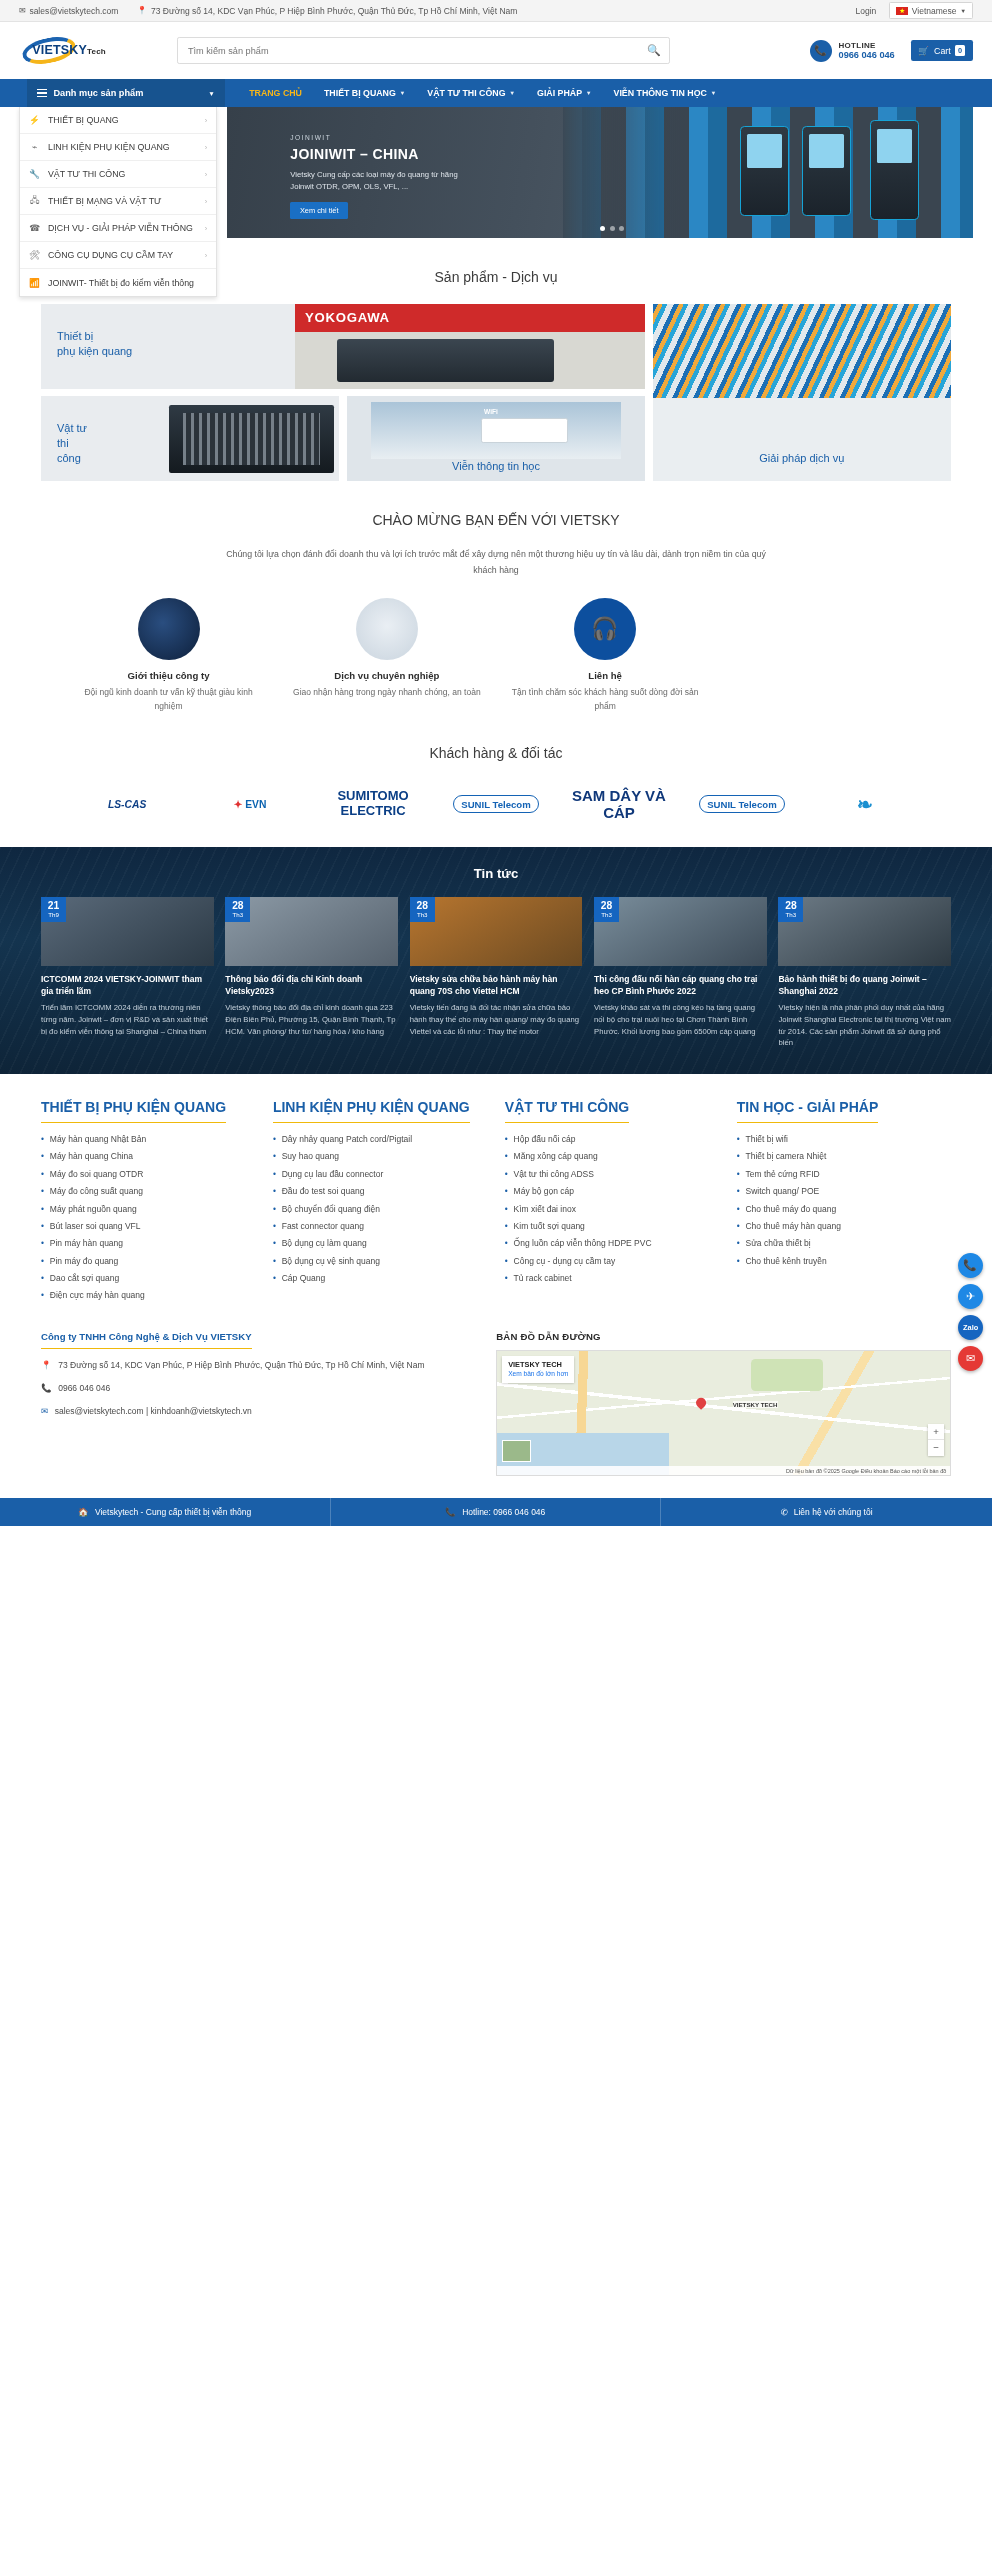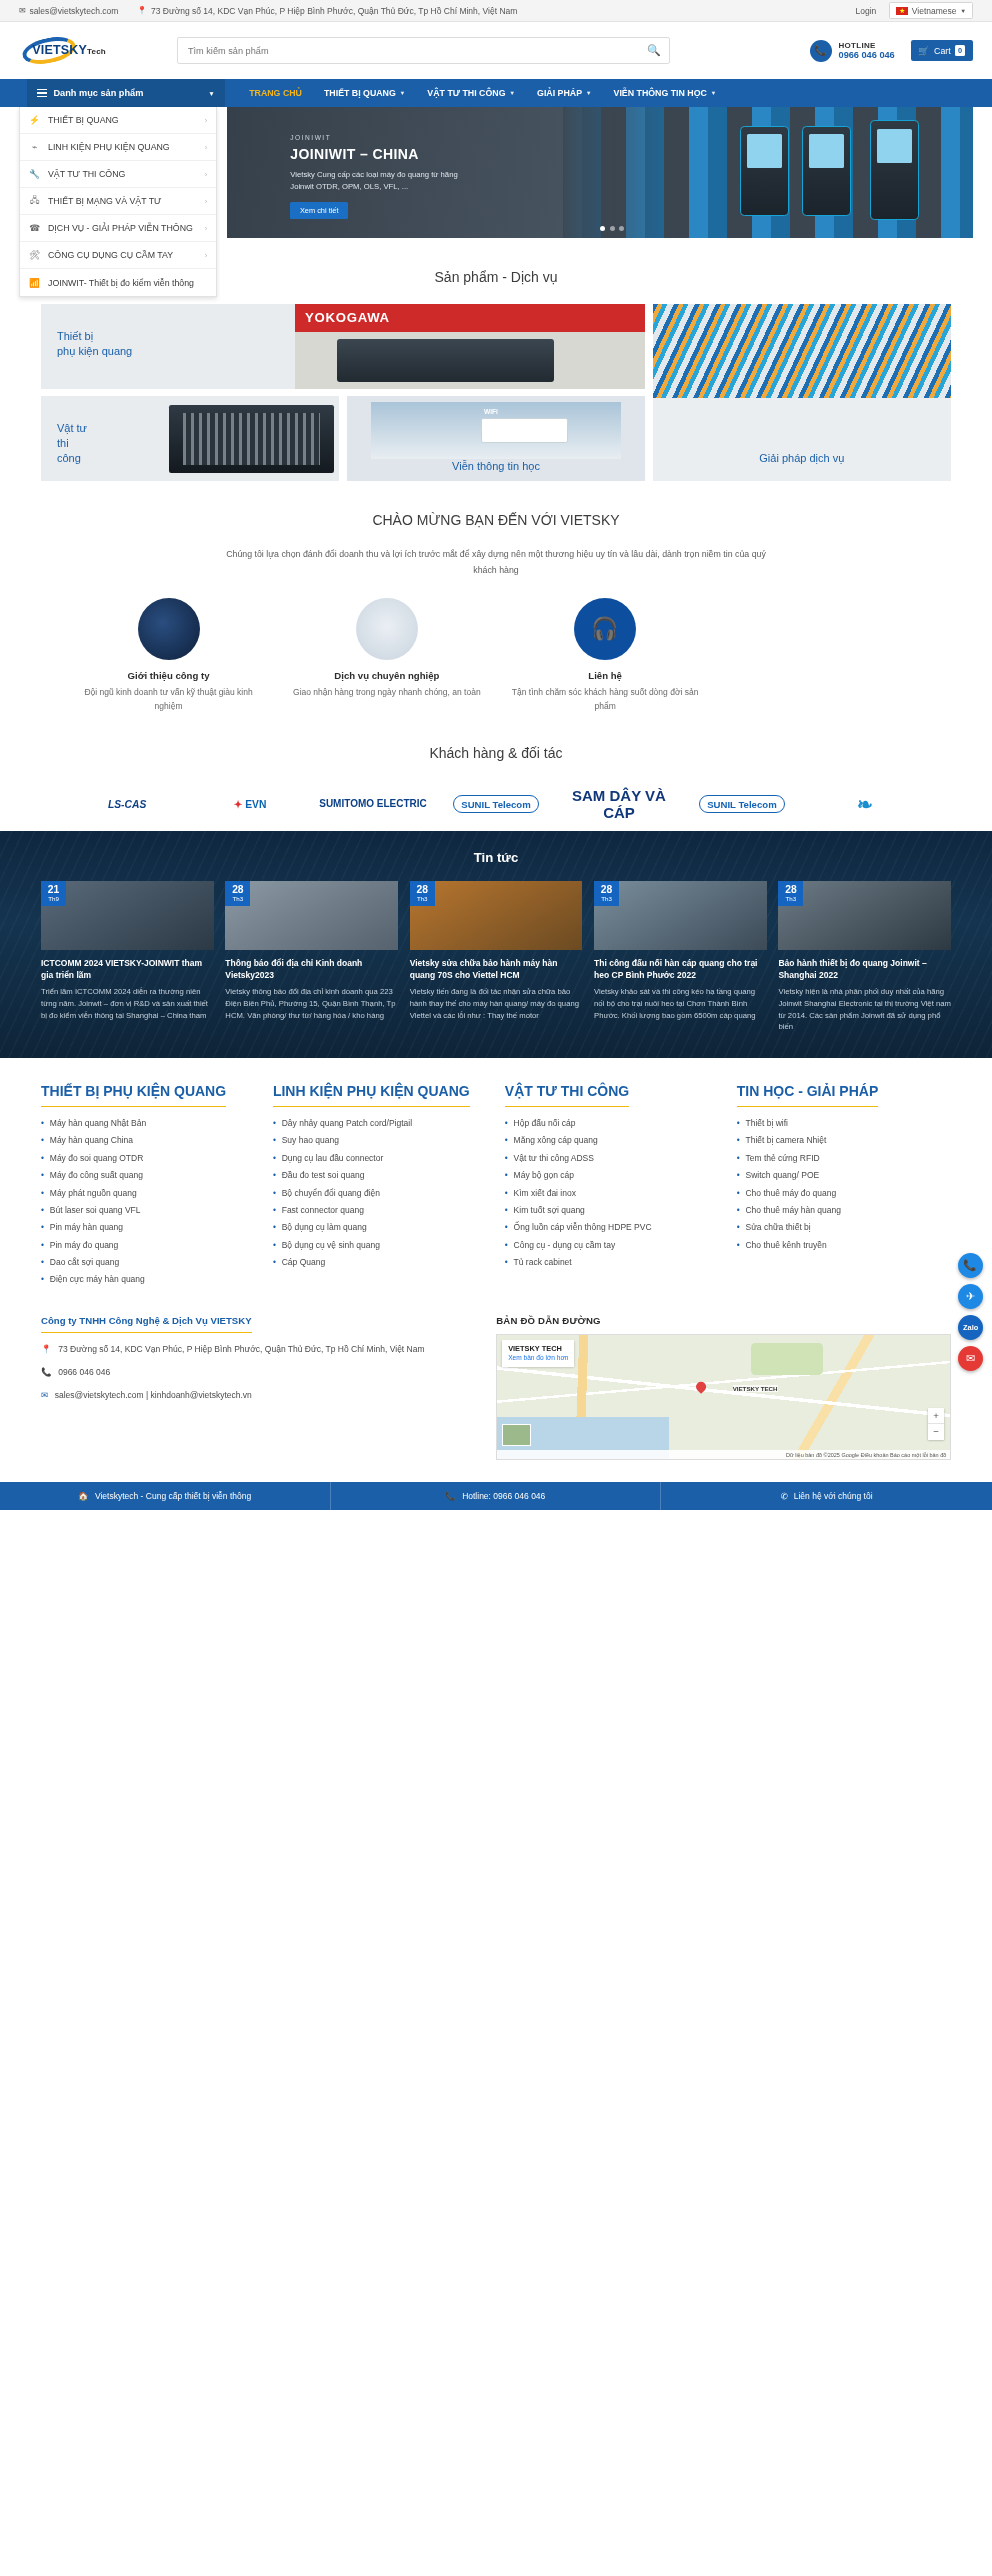--- a/index.html
+++ b/index.html
@@ -220,28 +220,28 @@
   .feat .fimg.f4 { background: #0d4f9e; display: flex; align-items: center; justify-content: center; color: #fff; font-size: 22px; }
   .feat h4 { font-size: 9.6px; color: #2d2d2d; margin-bottom: 5.1px; font-weight: bold; }
   .feat p { font-size: 8.5px; color: #6a6a6a; line-height: 1.6; padding: 0 4.4px; }
 
   
   .partners { display: flex; align-items: center; justify-content: space-between; padding: 7.4px 29px 0; gap: 8.8px; }
   .pt { height: 34px; display: flex; align-items: center; justify-content: center; flex: 1; font-weight: bold; }
   .pt-lsem { color: #0e3f86; font-size: 10.3px; font-style: italic; }
   .pt-evn { color: #0b63b0; font-size: 10.3px; display: flex; align-items: center; gap: 2.9px; }
   .pt-evn .star { color: #e03131; }
-  .pt-sumitomo { color: #0b3f86; font-size: 10px; text-align: center; line-height: 1.15; }
+  .pt-sumitomo { color: #0b3f86; font-size: 13px; text-align: center; line-height: 1.15; }
   .pt-sunil { color: #1463b5; font-size: 9.6px; border: 1.5px solid #1463b5; border-radius: 10.3px; padding: 2.2px 7.4px; }
   .pt-sam { color: #10387a; font-size: 15px; text-align: center; line-height: 1.15; }
   .pt-swoosh { color: #1a8fd0; font-size: 19px; }
 
   
   .news {
-    margin-top: 10px; background: linear-gradient(180deg, #0f2740, #14344f 40%, #0e2438);
+    margin-top: 26px; background: linear-gradient(180deg, #0f2740, #14344f 40%, #0e2438);
     padding: 19px 41px 25px; position: relative; overflow: hidden;
   }
   .news::before {
     content: ""; position: absolute; inset: 0;
     background: repeating-linear-gradient(115deg, rgba(255,255,255,.03) 0 1.5px, transparent 1.5px 10.3px);
   }
   .news h3 { text-align: center; color: #fff; font-size: 13.2px; margin-bottom: 16px; position: relative; }
   .news-grid { display: grid; grid-template-columns: repeat(5, 1fr); gap: 11.8px; position: relative; }
   .ncard { color: #fff; }
   .nthumb { height: 69px; position: relative; overflow: hidden; background: #444; }

